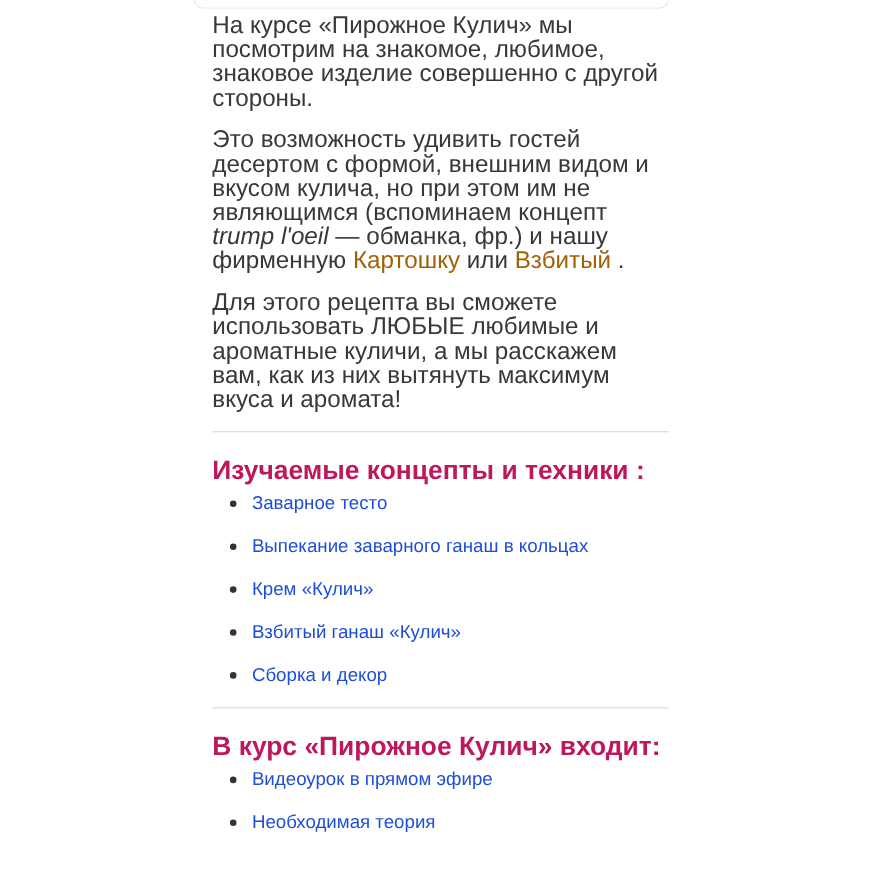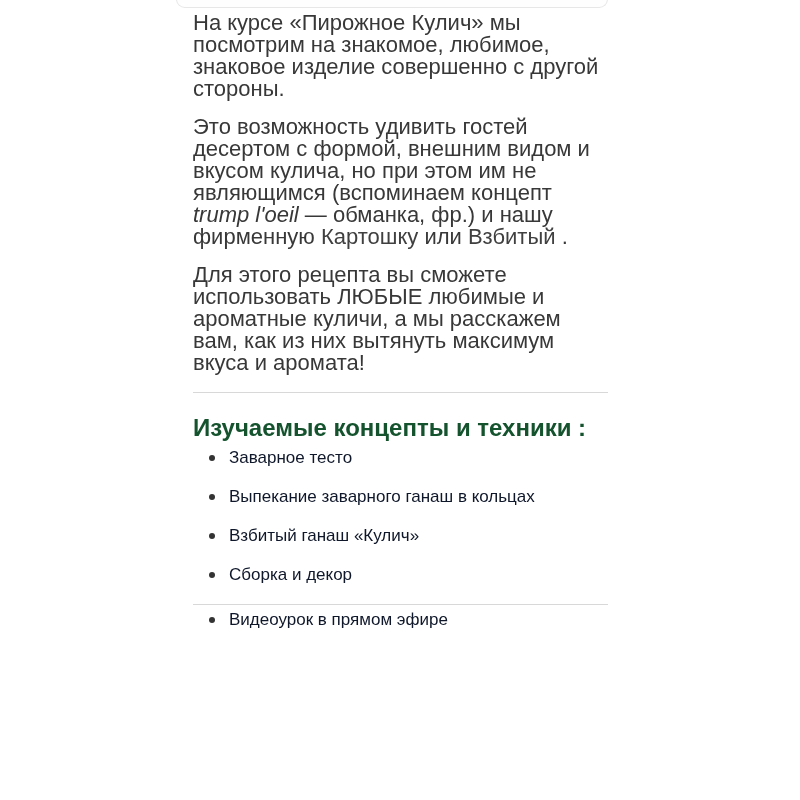--- a/index.html
+++ b/index.html
@@ -34,51 +34,51 @@
   }
   p {
     width: 415px;
     margin: 0 0 16px 0;
     font-size: 22px;
     line-height: 22px;
     color: #383838;
   }
   em { font-style: italic; }
   a.link {
-    color: #404040;
+    color: #a16207;
     text-decoration: none;
     cursor: pointer;
   }
   hr.divider {
     width: 415px;
     margin: 18px 0 0 0;
     border: none;
     border-top: 1px solid #d8d8d8;
   }
   h2.section-heading {
     width: 415px;
     margin: 20px 0 0 0;
     font-size: 24px;
     line-height: 30px;
     font-weight: 600;
-    color: #14532d;
+    color: #be185d;
   }
   ul.bullet-list {
     list-style: none;
     margin: 4px 0 0 0;
     padding: 0;
     width: 415px;
   }
   ul.bullet-list li {
     position: relative;
     padding-left: 36px;
     margin-bottom: 17px;
     font-size: 17px;
     line-height: 22px;
-    color: #0f172a;
+    color: #1d4ed8;
   }
   ul.bullet-list li::before {
     content: "";
     position: absolute;
     left: 16px;
     top: 8px;
     width: 6px;
     height: 6px;
     border-radius: 50%;
     background: #333333;
@@ -98,25 +98,28 @@
 
   <p>Для этого рецепта вы сможете использовать ЛЮБЫЕ любимые и ароматные куличи, а мы расскажем вам, как из них вытянуть максимум вкуса и аромата!</p>
 
   <hr class="divider">
 
   <h2 class="section-heading">Изучаемые концепты и техники :</h2>
 
   <ul class="bullet-list">
     <li>Заварное тесто</li>
     <li>Выпекание заварного ганаш в кольцах</li>
+    <li>Крем «Кулич»</li>
     <li>Взбитый ганаш «Кулич»</li>
     <li>Сборка и декор</li>
   </ul>
 
   <hr class="divider">
 
+  <h2 class="section-heading">В курс «Пирожное Кулич» входит:</h2>
 
   <ul class="bullet-list">
     <li>Видеоурок в прямом эфире</li>
+    <li>Необходимая теория</li>
 
   </ul>
 
 </div>
 
 </body></html>

